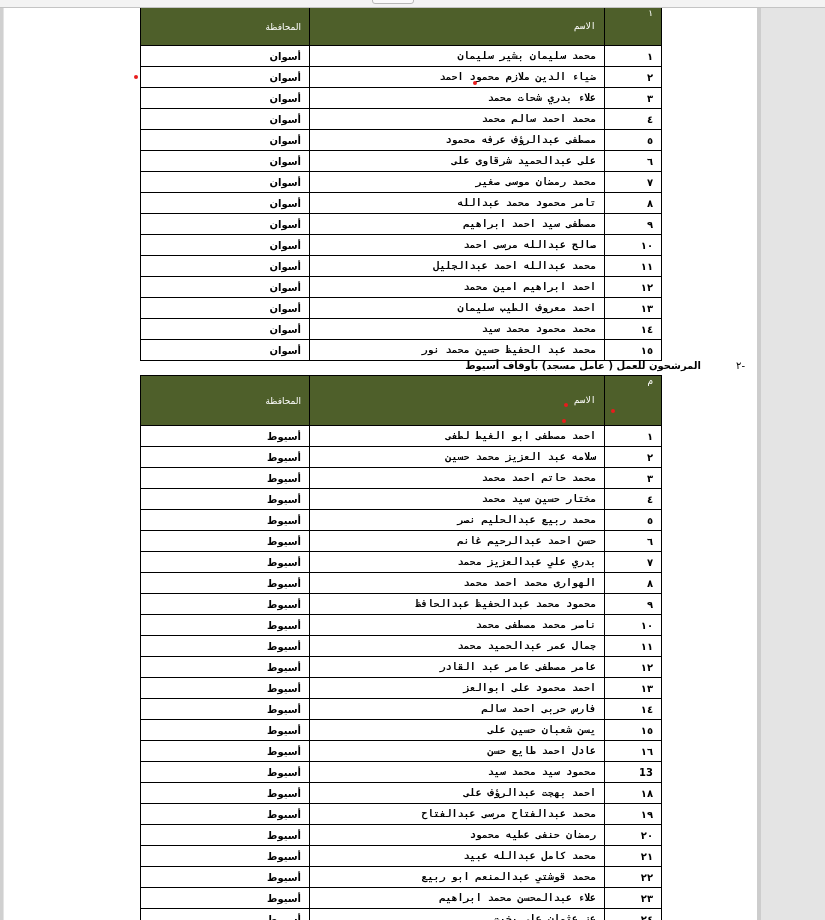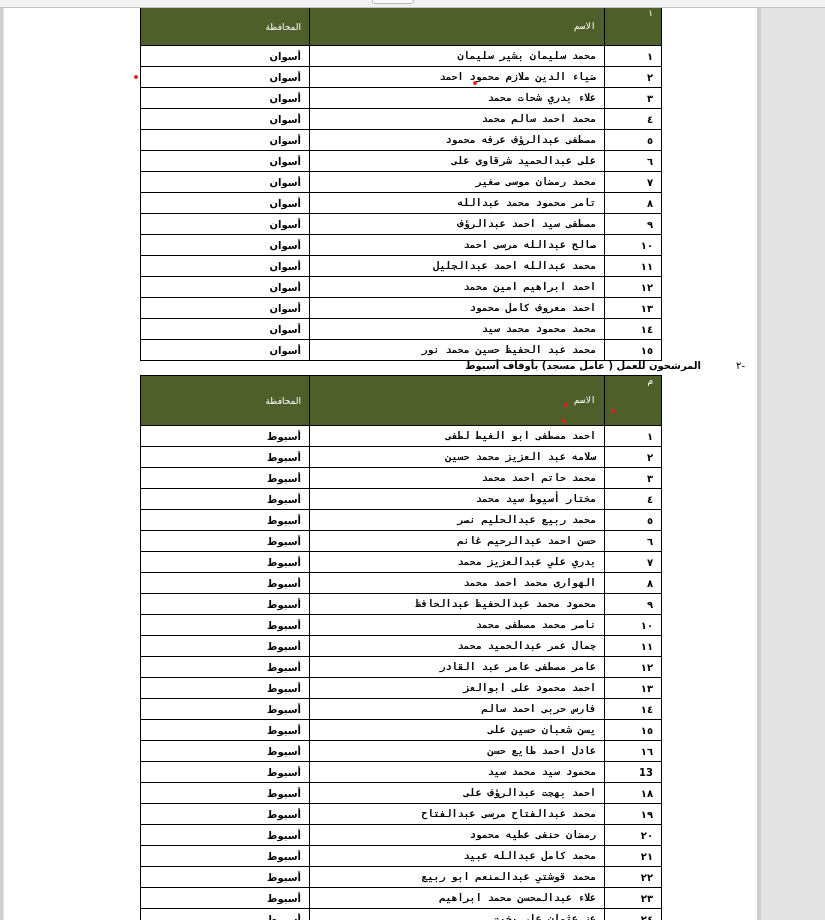--- a/index.html
+++ b/index.html
@@ -104,41 +104,41 @@
           <td class="col-name">محمد رمضان موسى صغير</td>
           <td class="col-gov">أسوان</td>
         </tr>
         <tr>
           <td class="col-num">٨</td>
           <td class="col-name">تامر محمود محمد عبدالله</td>
           <td class="col-gov">أسوان</td>
         </tr>
         <tr>
           <td class="col-num">٩</td>
-          <td class="col-name">مصطفى سيد احمد عبدالرؤف</td>
+          <td class="col-name">مصطفى سيد احمد ابراهيم</td>
           <td class="col-gov">أسوان</td>
         </tr>
         <tr>
           <td class="col-num">١٠</td>
           <td class="col-name">صالح عبدالله مرسى احمد</td>
           <td class="col-gov">أسوان</td>
         </tr>
         <tr>
           <td class="col-num">١١</td>
           <td class="col-name">محمد عبدالله احمد عبدالجليل</td>
           <td class="col-gov">أسوان</td>
         </tr>
         <tr>
           <td class="col-num">١٢</td>
           <td class="col-name">احمد ابراهيم امين محمد</td>
           <td class="col-gov">أسوان</td>
         </tr>
         <tr>
           <td class="col-num">١٣</td>
-          <td class="col-name">احمد معروف كامل محمود</td>
+          <td class="col-name">احمد معروف الطيب سليمان</td>
           <td class="col-gov">أسوان</td>
         </tr>
         <tr>
           <td class="col-num">١٤</td>
           <td class="col-name">محمد محمود محمد سيد</td>
           <td class="col-gov">أسوان</td>
         </tr>
         <tr>
           <td class="col-num">١٥</td>
           <td class="col-name">محمد عبد الحفيظ حسين محمد نور</td>
@@ -169,21 +169,21 @@
           <td class="col-name">سلامه عبد العزيز محمد حسين</td>
           <td class="col-gov">أسيوط</td>
         </tr>
         <tr>
           <td class="col-num">٣</td>
           <td class="col-name">محمد حاتم احمد محمد</td>
           <td class="col-gov">أسيوط</td>
         </tr>
         <tr>
           <td class="col-num">٤</td>
-          <td class="col-name">مختار أسيوط سيد محمد</td>
+          <td class="col-name">مختار حسين سيد محمد</td>
           <td class="col-gov">أسيوط</td>
         </tr>
         <tr>
           <td class="col-num">٥</td>
           <td class="col-name">محمد ربيع عبدالحليم نصر</td>
           <td class="col-gov">أسيوط</td>
         </tr>
         <tr>
           <td class="col-num">٦</td>
           <td class="col-name">حسن احمد عبدالرحيم غانم</td>

